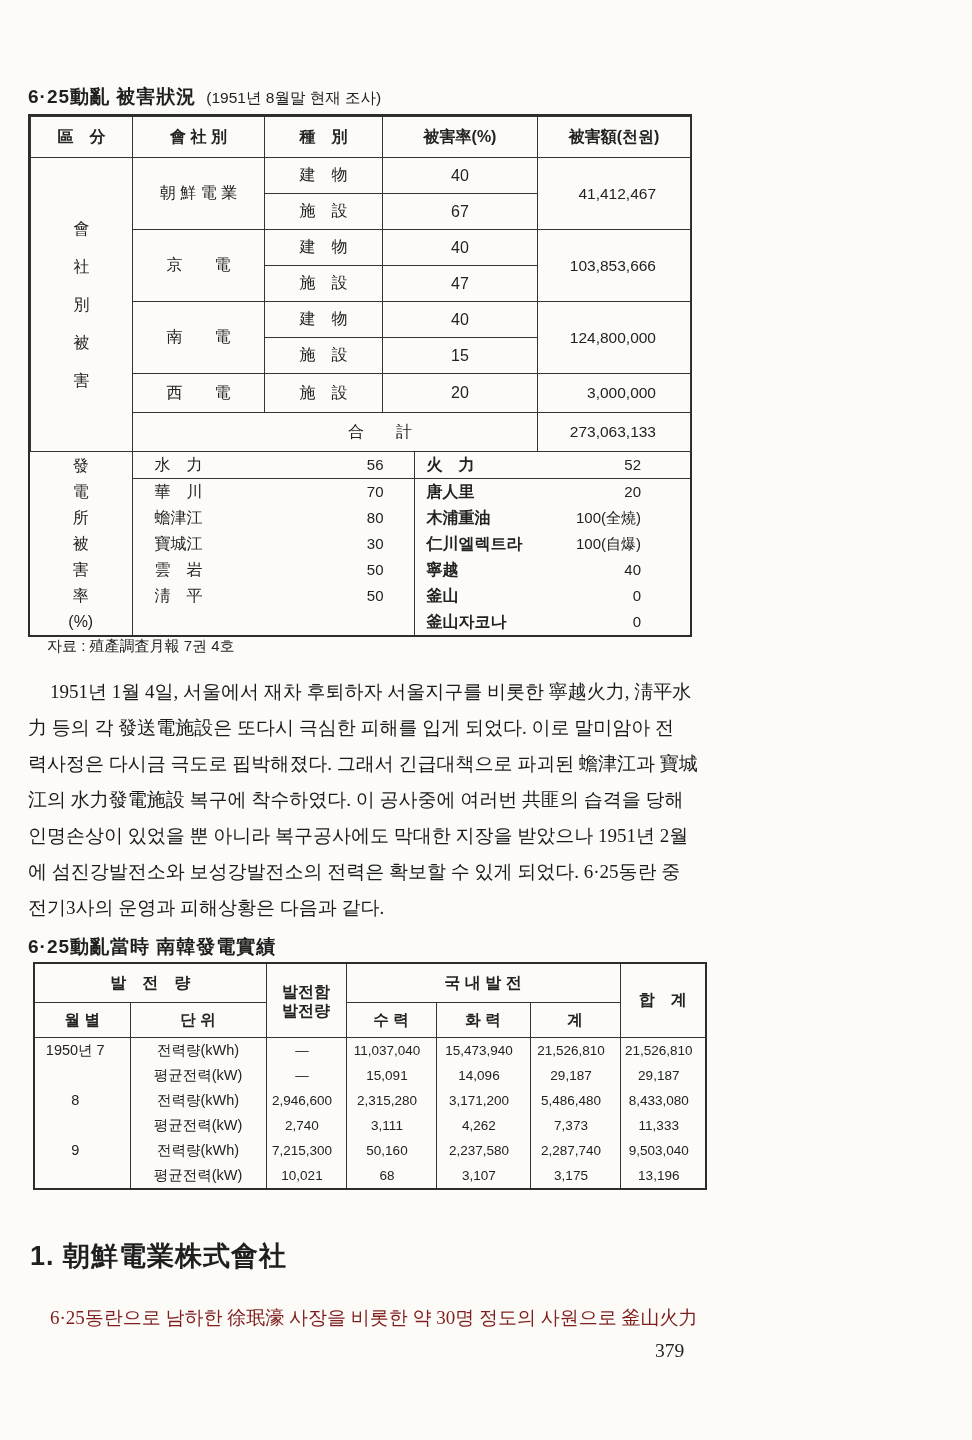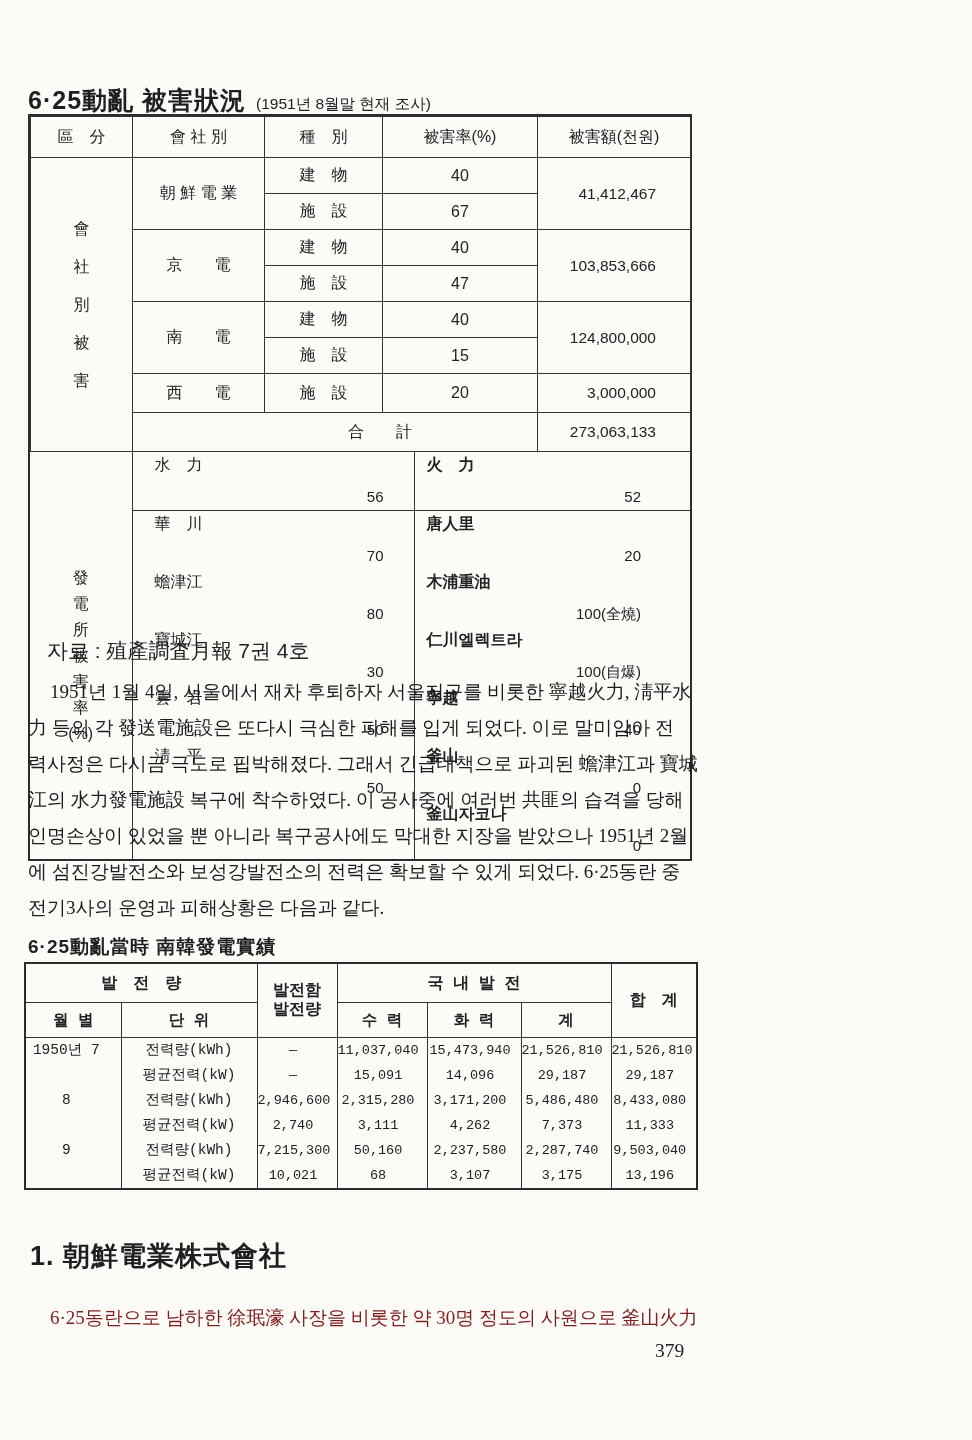--- a/index.html
+++ b/index.html
@@ -8,50 +8,50 @@
     background:#f2f1ed;
     font-family:"Liberation Serif",serif;
     color:#1f1f1f;
   }
   .page{
     position:relative;width:972px;height:1440px;
     background:#fcfbf8;overflow:hidden;
   }
   
   .t1-title{position:absolute;top:84px;left:28px;white-space:nowrap;}
-  .t1-title-main{font-family:"Liberation Sans",sans-serif;font-weight:bold;font-size:25px;letter-spacing:1px;}
+  .t1-title-main{font-family:"Liberation Sans",sans-serif;font-weight:bold;font-size:19px;letter-spacing:1px;}
   .t1-title-note{font-family:"Liberation Sans",sans-serif;font-size:15.5px;margin-left:6px;}
   .t2-title{position:absolute;top:934px;left:28px;font-family:"Liberation Sans",sans-serif;font-weight:bold;font-size:19px;letter-spacing:1px;}
   .sec-head{position:absolute;top:1238px;left:30px;font-family:"Liberation Sans",sans-serif;font-weight:bold;font-size:27px;letter-spacing:1px;}
   
   .tbl1-wrap{position:absolute;top:114px;left:28px;width:660px;border:2px solid #2c2c2c;background:#fcfbf8;}
   .tbl1-wrap table{border-collapse:collapse;table-layout:fixed;width:660px;font-family:"Liberation Sans",sans-serif;font-size:16px;color:#222;}
   .t1a th,.t1a td{border:1.5px solid #343434;text-align:center;padding:0;overflow:hidden;}
-  .t1a tr.hrow th{height:40px;font-weight:400;font-size:16px;}
+  .t1a tr.hrow th{height:40px;font-weight:700;font-size:16px;}
   .t1a tr.sub{height:36px;}
   .t1a tr.single{height:39px;}
   .t1a td.side{white-space:pre-line;line-height:38px;font-size:16px;}
   .t1a td.amt{text-align:right;padding-right:34px;font-size:15.5px;}
   .t1a td.total-lbl{padding-left:90px;}
   .t1b td{border:0;border-left:1.5px solid #343434;padding:0;height:26px;line-height:26px;overflow:hidden;}
   .t1b td:first-child{border-left:0;}
   .t1b td.side2{border-right:1.5px solid #343434;white-space:pre-line;line-height:26px;text-align:center;font-size:16px;}
   .t1b tr.first td.half{border-bottom:1.5px solid #343434;}
   .t1b td.half .nm{float:left;padding-left:22px;font-size:16px;}
   .t1b td.half.rhalf .nm{padding-left:12px;font-weight:bold;}
-  .t1b td.half .vl{float:right;padding-right:30px;font-size:15px;margin-top:32px;}
+  .t1b td.half .vl{float:right;padding-right:30px;font-size:15px;}
   .t1b td.half.rhalf .vl{padding-right:49px;}
-  .source{position:absolute;top:637px;left:47px;font-family:"Liberation Sans",sans-serif;font-size:21px;color:#222;}
+  .source{position:absolute;top:637px;left:47px;font-family:"Liberation Sans",sans-serif;font-size:15px;color:#222;}
   
   .para1{position:absolute;top:674px;left:28px;width:908px;font-size:19px;line-height:36px;white-space:pre-line;text-indent:22px;color:#1b1b1b;}
   .para2{position:absolute;top:1301px;left:28px;width:908px;font-size:19px;line-height:34px;text-indent:22px;color:#7f1d1d;}
   .pagenum{position:absolute;top:1340px;left:655px;font-size:19.5px;}
   
-  .t2{position:absolute;top:962px;left:24px;border-collapse:collapse;table-layout:fixed;width:672px;
-      font-family:Liberation Mono, monospace;font-size:14.5px;color:#222;border:2px solid #2c2c2c;background:#fcfbf8;}
+  .t2{position:absolute;top:962px;left:33px;border-collapse:collapse;table-layout:fixed;width:672px;
+      font-family:Liberation Sans, sans-serif;font-size:14.5px;color:#222;border:2px solid #2c2c2c;background:#fcfbf8;}
   .t2 th{border:1.5px solid #343434;font-weight:600;text-align:center;padding:0;}
   .t2 tr.h1 th{height:38px;font-size:16px;}
   .t2 tr.h2 th{height:34px;font-size:15.5px;}
   .t2 th.pre{white-space:pre-line;font-size:15px;line-height:19px;}
   .t2 tr.drow td{border:0;border-left:1.5px solid #343434;border-right:1.5px solid #343434;height:25px;line-height:25px;
       text-align:center;padding:0 8px 0 0;font-size:13.5px;overflow:hidden;}
   .t2 tr.drow td.mon{padding-right:14px;font-size:14.5px;}
   .t2 tr.drow td.unit{text-align:center;padding:0;font-size:14.5px;margin-top:28px;}
 </style>
 </head>

